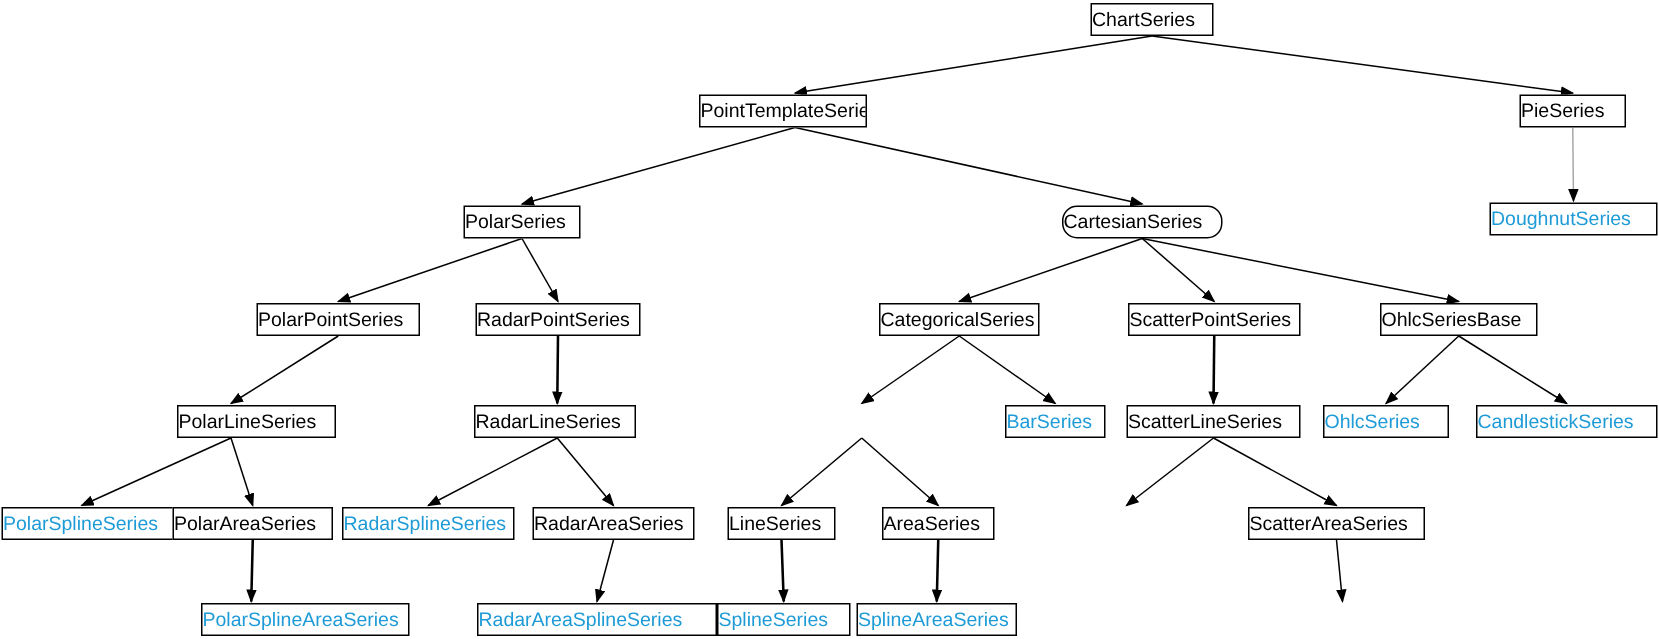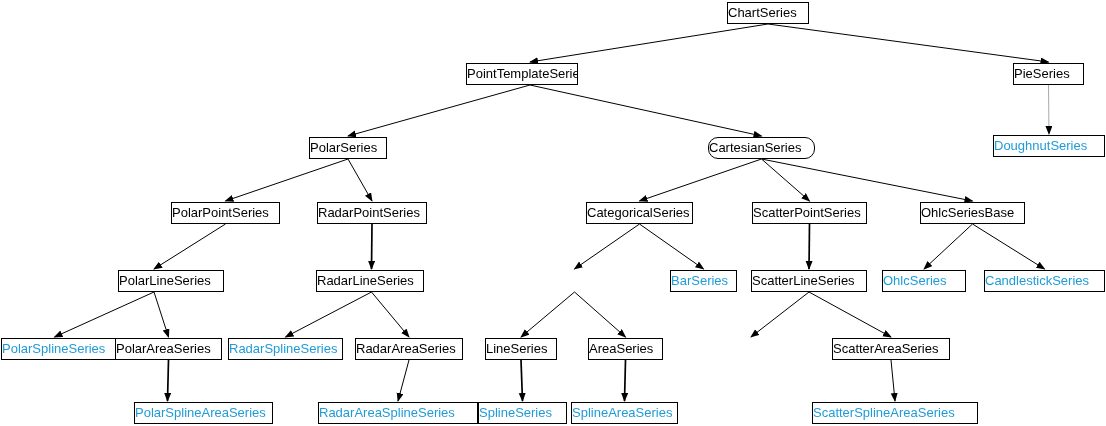--- a/index.html
+++ b/index.html
@@ -106,14 +106,13 @@
     <div class="node" style="left: 115px; top: 338px; width: 107px; border-color: rgb(0, 0, 0);">PolarAreaSeries</div>
     <div class="node link" style="left: 228px; top: 338px; width: 115px; border-color: rgb(0, 0, 0);">RadarSplineSeries</div>
     <div class="node" style="left: 355px; top: 338px; width: 108px; border-color: rgb(0, 0, 0);">RadarAreaSeries</div>
     <div class="node" style="left: 485px; top: 338px; width: 72px; border-color: rgb(0, 0, 0);">LineSeries</div>
     <div class="node" style="left: 588px; top: 338px; width: 75px; border-color: rgb(0, 0, 0);">AreaSeries</div>
     <div class="node" style="left: 832px; top: 338px; width: 118px; border-color: rgb(0, 0, 0);">ScatterAreaSeries</div>
     <div class="node link" style="left: 98px; top: 402px; width: 139px; border-color: rgb(0, 0, 0); margin-left: 36px;">PolarSplineAreaSeries</div>
     <div class="node link" style="left: 318px; top: 402px; width: 160px; border-color: rgb(0, 0, 0);">RadarAreaSplineSeries</div>
     <div class="node link" style="left: 478px; top: 402px; width: 89px; border-color: rgb(0, 0, 0);">SplineSeries</div>
     <div class="node link" style="left: 571px; top: 402px; width: 107px; border-color: rgb(0, 0, 0);">SplineAreaSeries</div>
-    <div class="node link" style="left: 812px; top: 402px; width: 166px; border-color: rgb(0, 0, 0);">ScatterSplineAreaSeries</div>
   </div>
 
 </body></html>

